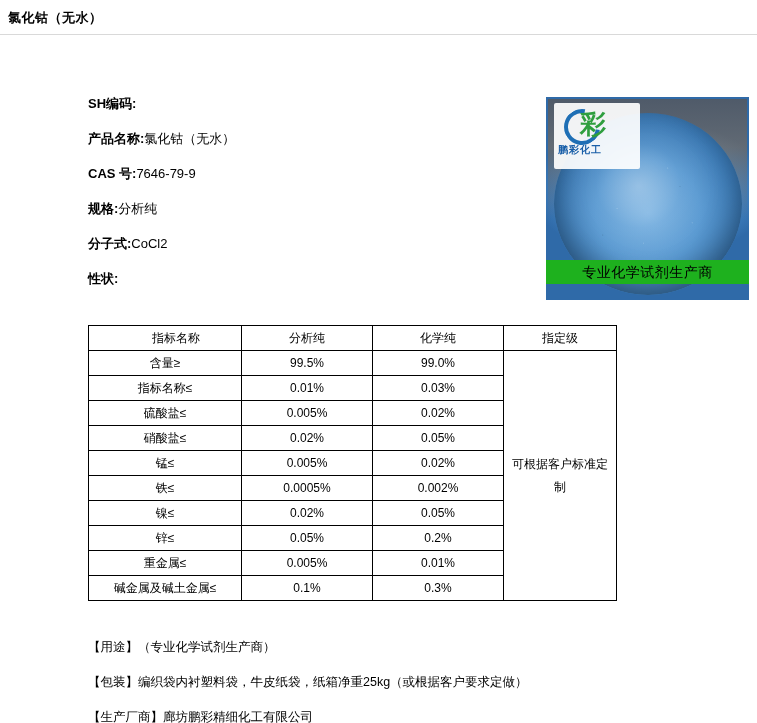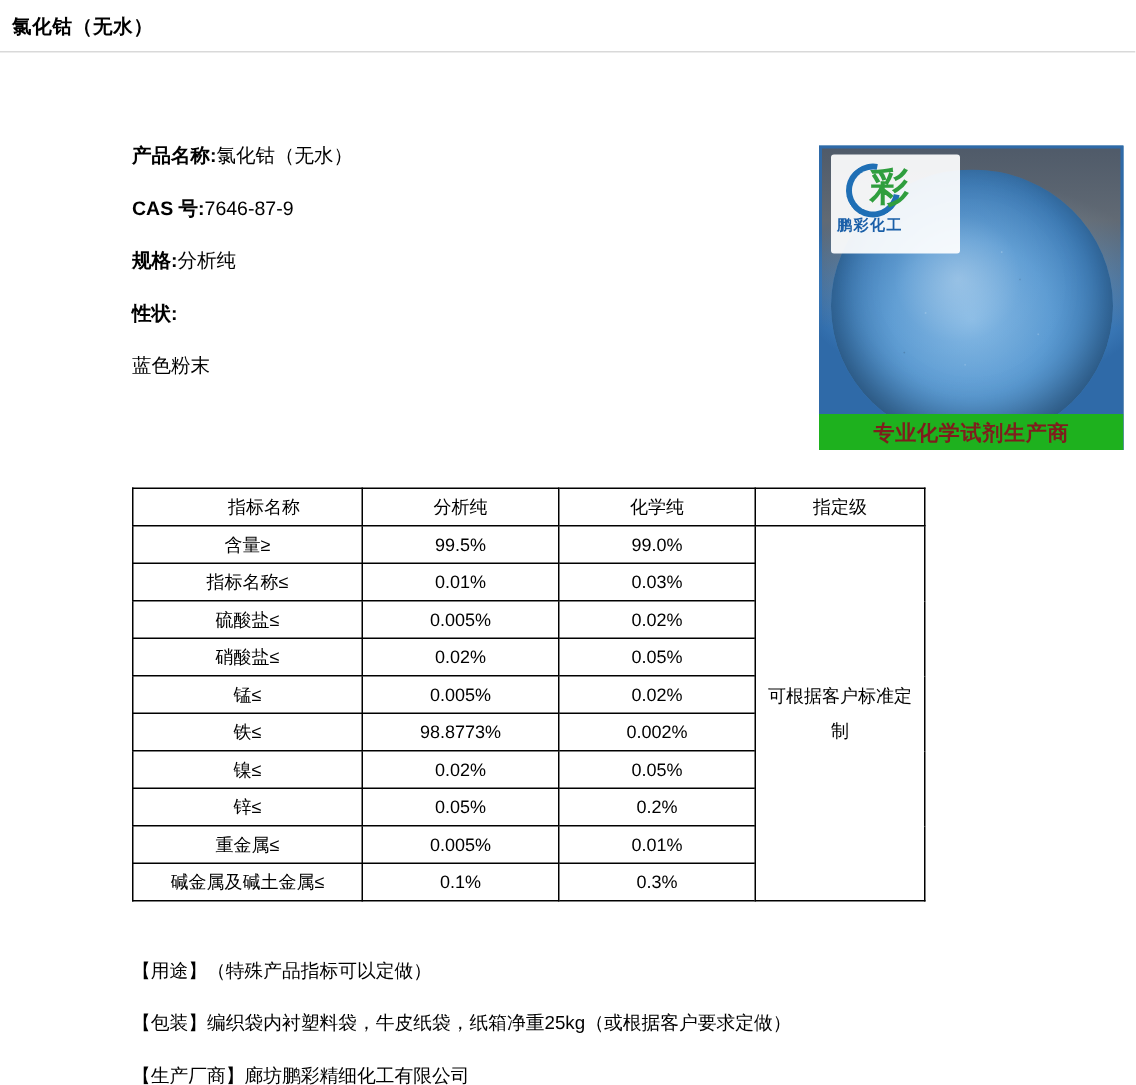--- a/index.html
+++ b/index.html
@@ -143,27 +143,27 @@
     left: 4px;
     top: 40px;
     font-size: 10px;
     font-weight: bold;
     color: #1a5fa8;
     letter-spacing: 1px;
   }
   .photo-banner {
     position: absolute;
     left: 0;
-    bottom: 0;
+    bottom: 16px;
     width: 203px;
     height: 24px;
     background: #1eb11e;
-    color: #7f1d1d;
+    color: #000000;
     font-size: 14px;
-    font-weight: bold;
+    font-weight: normal;
     text-align: center;
     line-height: 24px;
     letter-spacing: 0.5px;
   }
   .data-table {
     position: absolute;
     left: 88px;
     top: 290px;
     border-collapse: collapse;
     font-size: 12px;
@@ -198,32 +198,37 @@
 </head>
 <body>
 
 <div class="page-title">氯化钴（无水）</div>
 <div class="title-rule"></div>
 
 <div class="content">
 
   <div class="spec-block">
     <div class="spec-line">
+      <span class="lbl">SH编码:</span><span class="val"></span>
+    </div>
+    <div class="spec-line">
       <span class="lbl">产品名称:</span><span class="val">氯化钴（无水）</span>
     </div>
     <div class="spec-line">
-      <span class="lbl">CAS 号:</span><span class="val">7646-87-9</span>
+      <span class="lbl">CAS 号:</span><span class="val">7646-79-9</span>
     </div>
     <div class="spec-line">
       <span class="lbl">规格:</span><span class="val">分析纯</span>
     </div>
     <div class="spec-line">
+      <span class="lbl">分子式:</span><span class="val">CoCl2</span>
+    </div>
+    <div class="spec-line">
       <span class="lbl">性状:</span><span class="val"></span>
     </div>
-    <div class="spec-plain">蓝色粉末</div>
   </div>
 
   <div class="photo-box">
     <div class="photo-grad"></div>
     <div class="photo-rim"></div>
     <div class="photo-bowl"></div>
     <div class="photo-speckle"></div>
     <div class="logo-badge">
       <div class="logo-mark">
         <div class="c"></div>
@@ -265,21 +270,21 @@
         <td>0.02%</td>
         <td>0.05%</td>
       </tr>
       <tr>
         <td>锰≤</td>
         <td>0.005%</td>
         <td>0.02%</td>
       </tr>
       <tr>
         <td>铁≤</td>
-        <td>98.8773%</td>
+        <td>0.0005%</td>
         <td>0.002%</td>
       </tr>
       <tr>
         <td>镍≤</td>
         <td>0.02%</td>
         <td>0.05%</td>
       </tr>
       <tr>
         <td>锌≤</td>
         <td>0.05%</td>
@@ -292,18 +297,18 @@
       </tr>
       <tr>
         <td>碱金属及碱土金属≤</td>
         <td>0.1%</td>
         <td>0.3%</td>
       </tr>
     </tbody>
   </table>
 
   <div class="notes">
-    <div class="note-line">【用途】（特殊产品指标可以定做）</div>
+    <div class="note-line">【用途】（专业化学试剂生产商）</div>
     <div class="note-line">【包装】编织袋内衬塑料袋，牛皮纸袋，纸箱净重25kg（或根据客户要求定做）</div>
     <div class="note-line">【生产厂商】廊坊鹏彩精细化工有限公司</div>
   </div>
 
 </div>
 
 </body></html>

